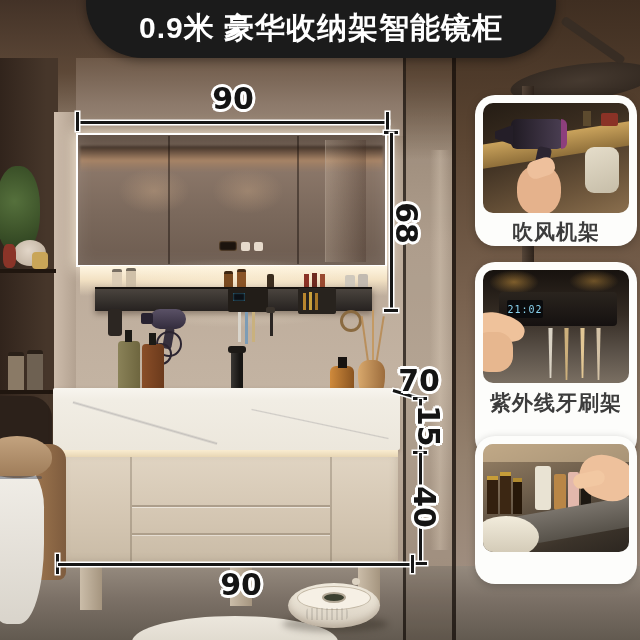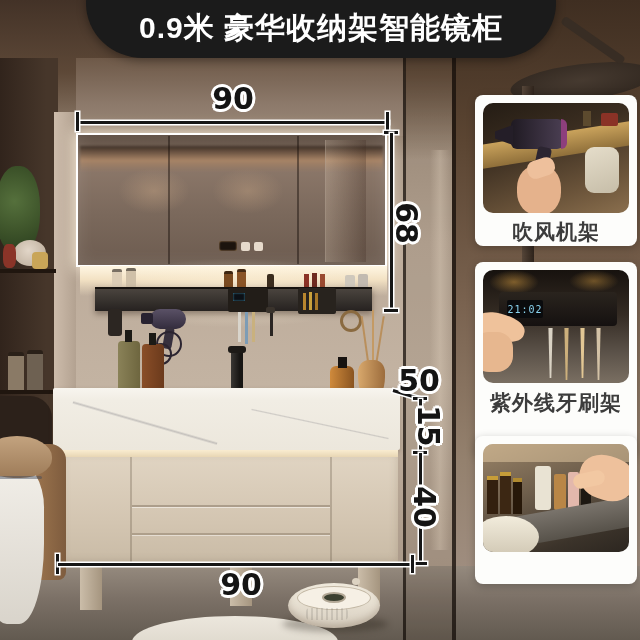--- a/index.html
+++ b/index.html
@@ -10,21 +10,21 @@
   .dt{position:absolute;font-family:"DejaVu Sans",sans-serif;font-weight:bold;font-size:30px;color:#141414;text-align:center;line-height:1;z-index:41;
       text-shadow:-3px 0 0 #fff,3px 0 0 #fff,0 -3px 0 #fff,0 3px 0 #fff,-2px -2px 0 #fff,2px -2px 0 #fff,-2px 2px 0 #fff,2px 2px 0 #fff;}
   .rot{transform:rotate(90deg);}
   
   .banner{position:absolute;left:86px;top:-30px;width:470px;height:88px;background:#1b1b1b;z-index:60;
           border-radius:26px 26px 58px 58px / 34px 34px 56px 56px;
           display:flex;align-items:flex-end;justify-content:center;padding-bottom:9px;box-sizing:border-box;
           box-shadow:0 3px 10px rgba(0,0,0,.35);}
   .banner span{color:#fff;font-size:30px;font-weight:bold;letter-spacing:1px;white-space:nowrap;}
   
-  .card{position:absolute;left:475px;width:162px;background:#fdfdfb;border-radius:8px;box-shadow:0 2px 8px rgba(0,0,0,.22);
+  .card{position:absolute;left:475px;width:162px;background:#fdfdfb;border-radius:20px;box-shadow:0 2px 8px rgba(0,0,0,.22);
         padding:8px 8px 0 8px;box-sizing:border-box;z-index:50;}
   .photo{position:relative;width:146px;border-radius:10px;overflow:hidden;}
   .clabel{display:flex;align-items:center;justify-content:center;font-size:21px;color:#3c3c3c;font-weight:600;letter-spacing:1px;}
   .seg7{font-family:"DejaVu Sans Mono",monospace;color:#8ad4f0;font-size:10px;letter-spacing:1px;}
 </style>
 </head>
 <body>
 
 <div class="canvas">
 
@@ -162,21 +162,21 @@
   <div class="dt" style="left:188px;top:84px;width:90px;">90</div>
   <div class="dl" style="left:78px;top:121px;width:311px;height:3px;"></div>
   <div class="dl" style="left:76px;top:112px;width:3px;height:19px;"></div>
   <div class="dl" style="left:386px;top:112px;width:3px;height:19px;"></div>
 
   <div class="dl" style="left:384px;top:131px;width:14px;height:3px;"></div>
   <div class="dl" style="left:390px;top:133px;width:3px;height:178px;"></div>
   <div class="dl" style="left:384px;top:309px;width:14px;height:3px;"></div>
   <div class="dt rot" style="left:376px;top:208px;width:60px;">68</div>
 
-  <div class="dt" style="left:396px;top:366px;width:46px;">50</div>
+  <div class="dt" style="left:396px;top:366px;width:46px;">70</div>
   <div class="dl" style="left:393px;top:389px;width:33px;height:3px;transform:rotate(17deg);transform-origin:left center;"></div>
 
   <div class="dl" style="left:413px;top:397px;width:14px;height:3px;"></div>
   <div class="dl" style="left:419px;top:399px;width:3px;height:52px;"></div>
   <div class="dl" style="left:413px;top:451px;width:14px;height:3px;"></div>
   <div class="dt rot" style="left:408px;top:410px;width:40px;">15</div>
 
   <div class="dl" style="left:419px;top:453px;width:3px;height:109px;"></div>
   <div class="dl" style="left:413px;top:562px;width:14px;height:3px;"></div>
   <div class="dt rot" style="left:402px;top:492px;width:44px;">40</div>

